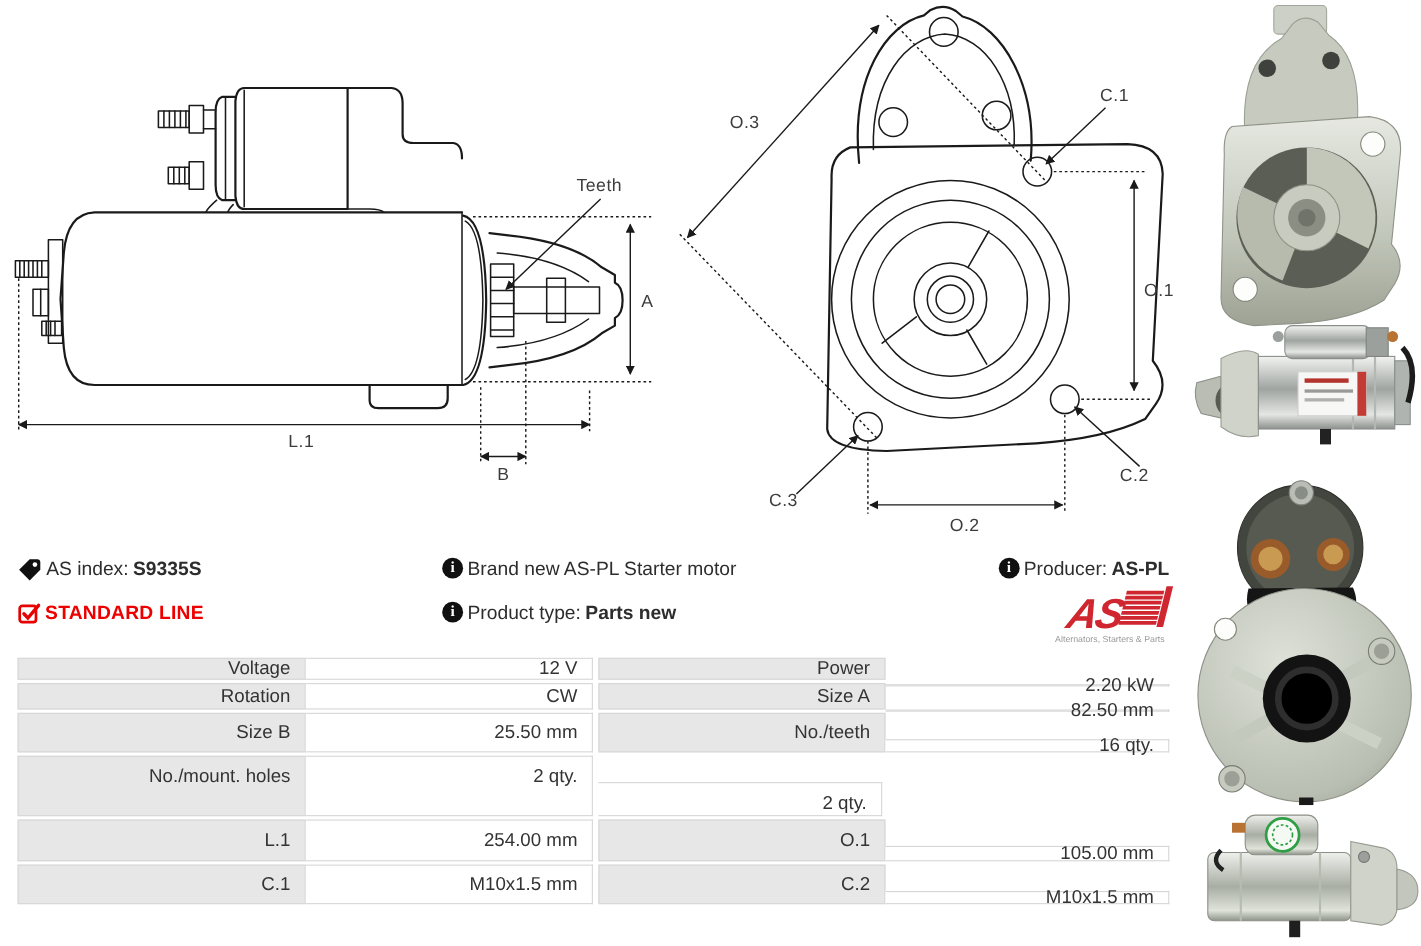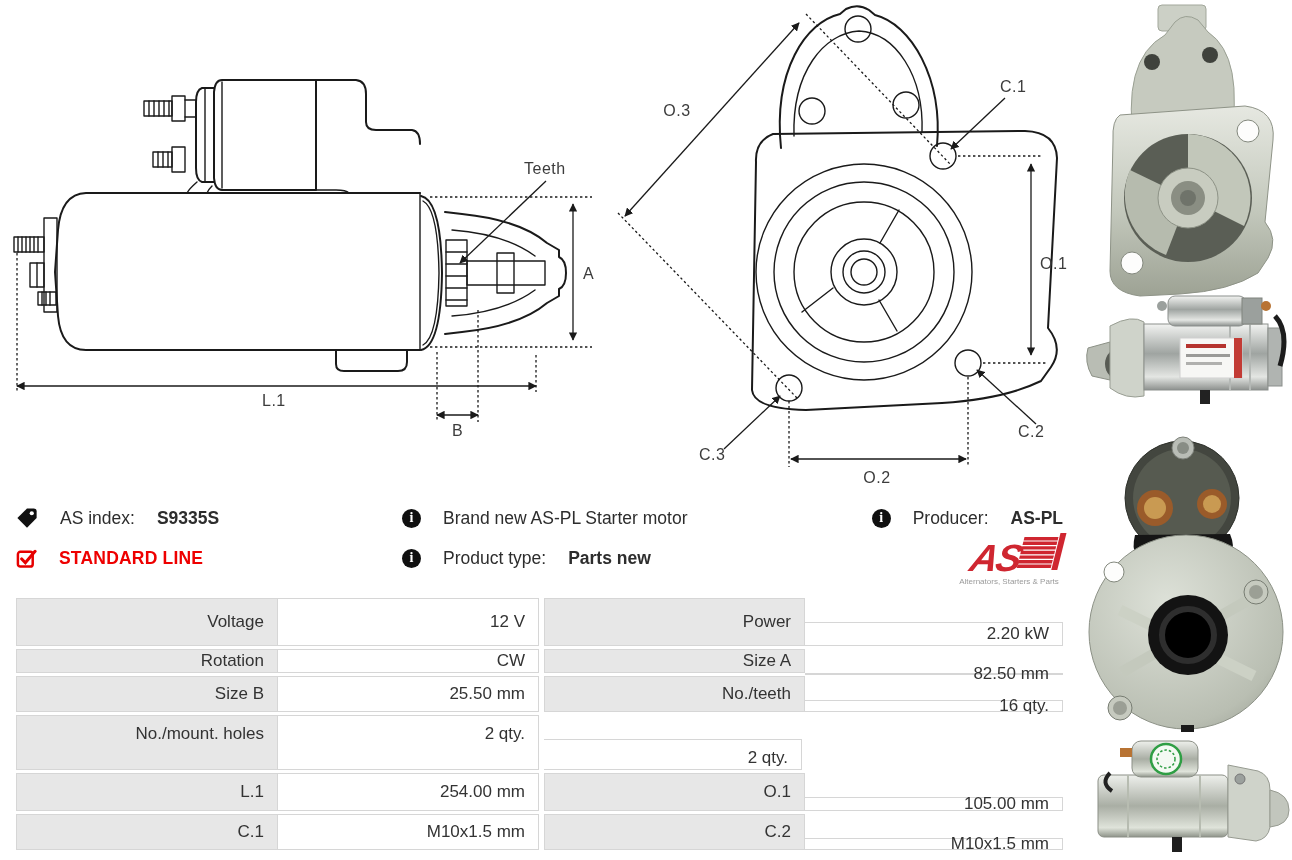--- a/index.html
+++ b/index.html
@@ -6,21 +6,21 @@
   html,body { background:#fff; }
   body {
     width:1292px; height:860px;
     font-family:"Liberation Sans", sans-serif;
     color:#333; overflow:hidden;
   }
   .page { position:relative; width:1292px; height:860px; background:#fff; }
   .abs { position:absolute; }
 
   
-  .info-line { display:flex; align-items:center; gap:22px; font-size:17.5px; color:#2d2d2d;
+  .info-line { display:flex; align-items:flex-start; gap:4px; font-size:17.5px; color:#2d2d2d;
                height:22px; margin-bottom:18px; white-space:nowrap; }
   .info-line b { font-weight:bold; }
   .icon-circle { width:19px; height:19px; border-radius:50%; background:#101010; color:#fff;
                  display:flex; align-items:center; justify-content:center;
                  font-family:"Liberation Serif", serif; font-weight:bold; font-size:14px; flex:0 0 19px; }
   .red-line { color:#ee0000; font-weight:bold; letter-spacing:0.2px; }
 
   
   .spec { position:absolute; left:16px; top:598px; width:1047px; }
   .spec-row { display:flex; margin-bottom:3px; }
@@ -329,21 +329,21 @@
       <rect x="66" y="24.4" width="34" height="3.4" fill="#cf2630"></rect>
       <rect x="66" y="29" width="34" height="3.4" fill="#cf2630"></rect>
       <rect x="66" y="33.6" width="34" height="3.4" fill="#cf2630"></rect>
       <rect x="101" y="2" width="6" height="37" fill="#cf2630"></rect>
     </g>
     <text x="59" y="53" text-anchor="middle" font-family="Liberation Sans, sans-serif" font-size="8" fill="#9a9a9a">Alternators, Starters &amp; Parts</text>
   </svg>
 
   <div class="spec">
 
-    <div class="spec-row" style="height:48px">
+    <div class="spec-row" style="height:20px">
       <div class="cell lab c1">Voltage</div>
       <div class="cell val c2">12 V</div>
       <div class="colgap"></div>
       <div class="cell lab c3">Power</div>
       <div class="cell val c4">2.20 kW</div>
     </div>
 
     <div class="spec-row" style="height:24px">
       <div class="cell lab c1">Rotation</div>
       <div class="cell val c2">CW</div>

